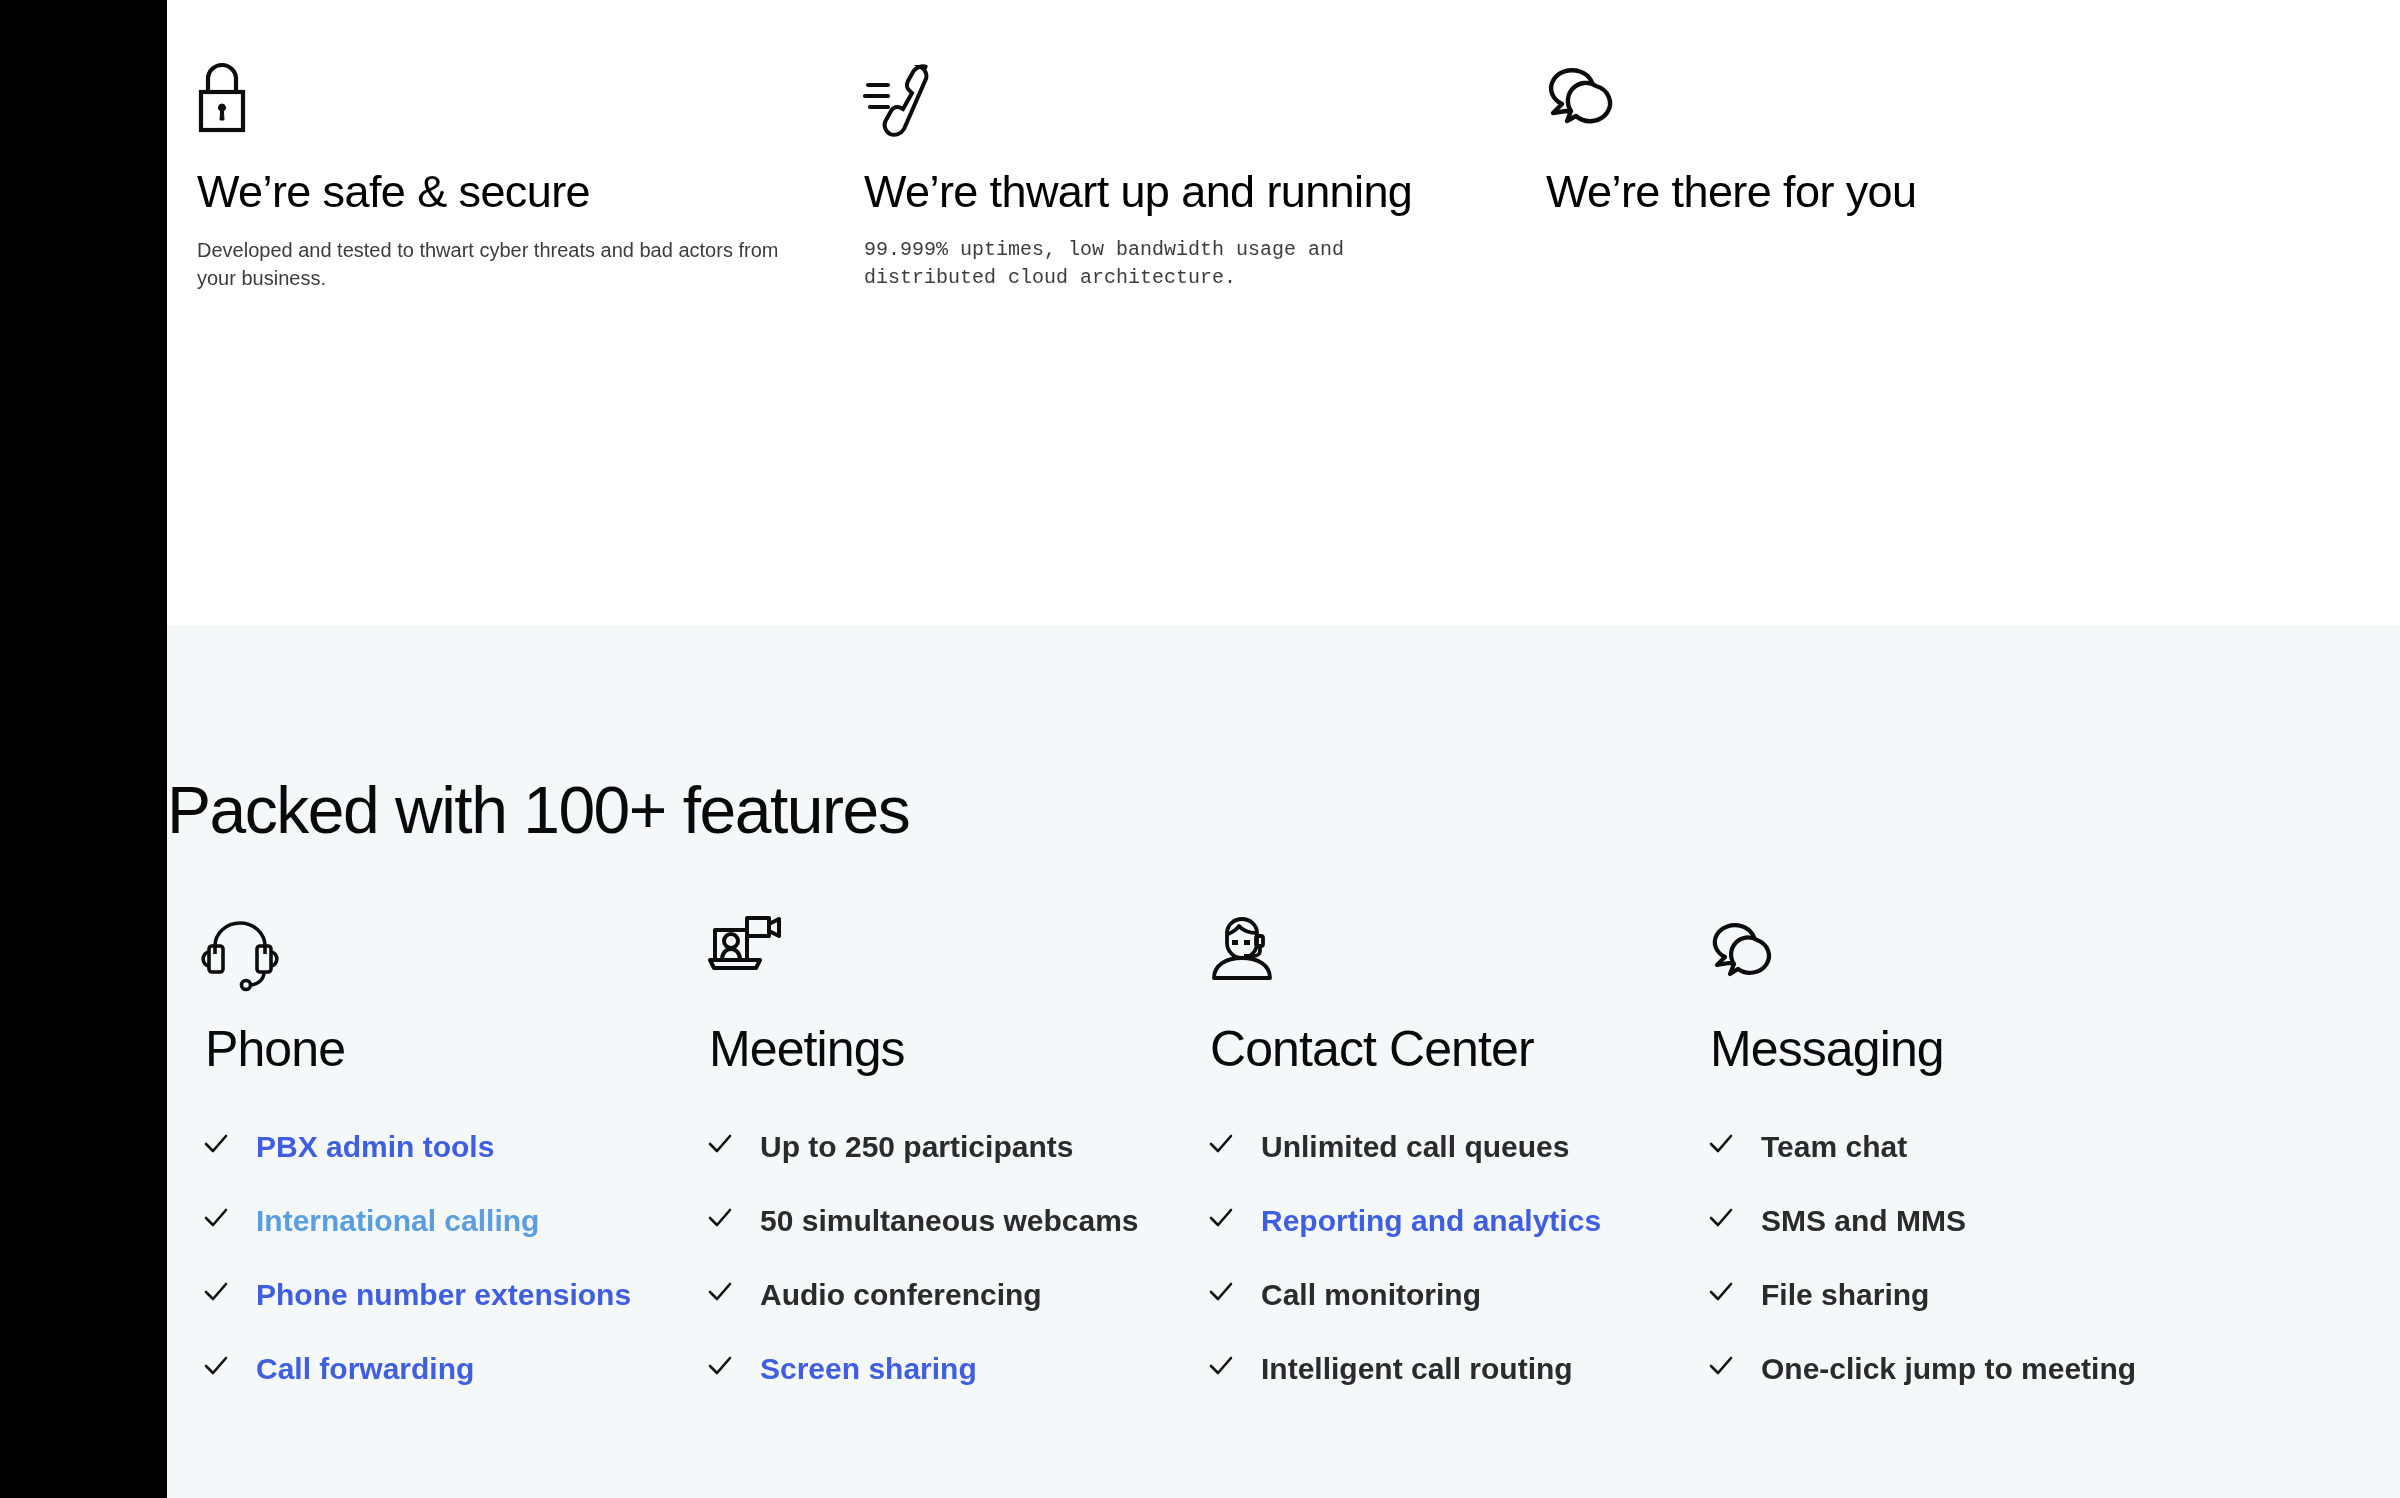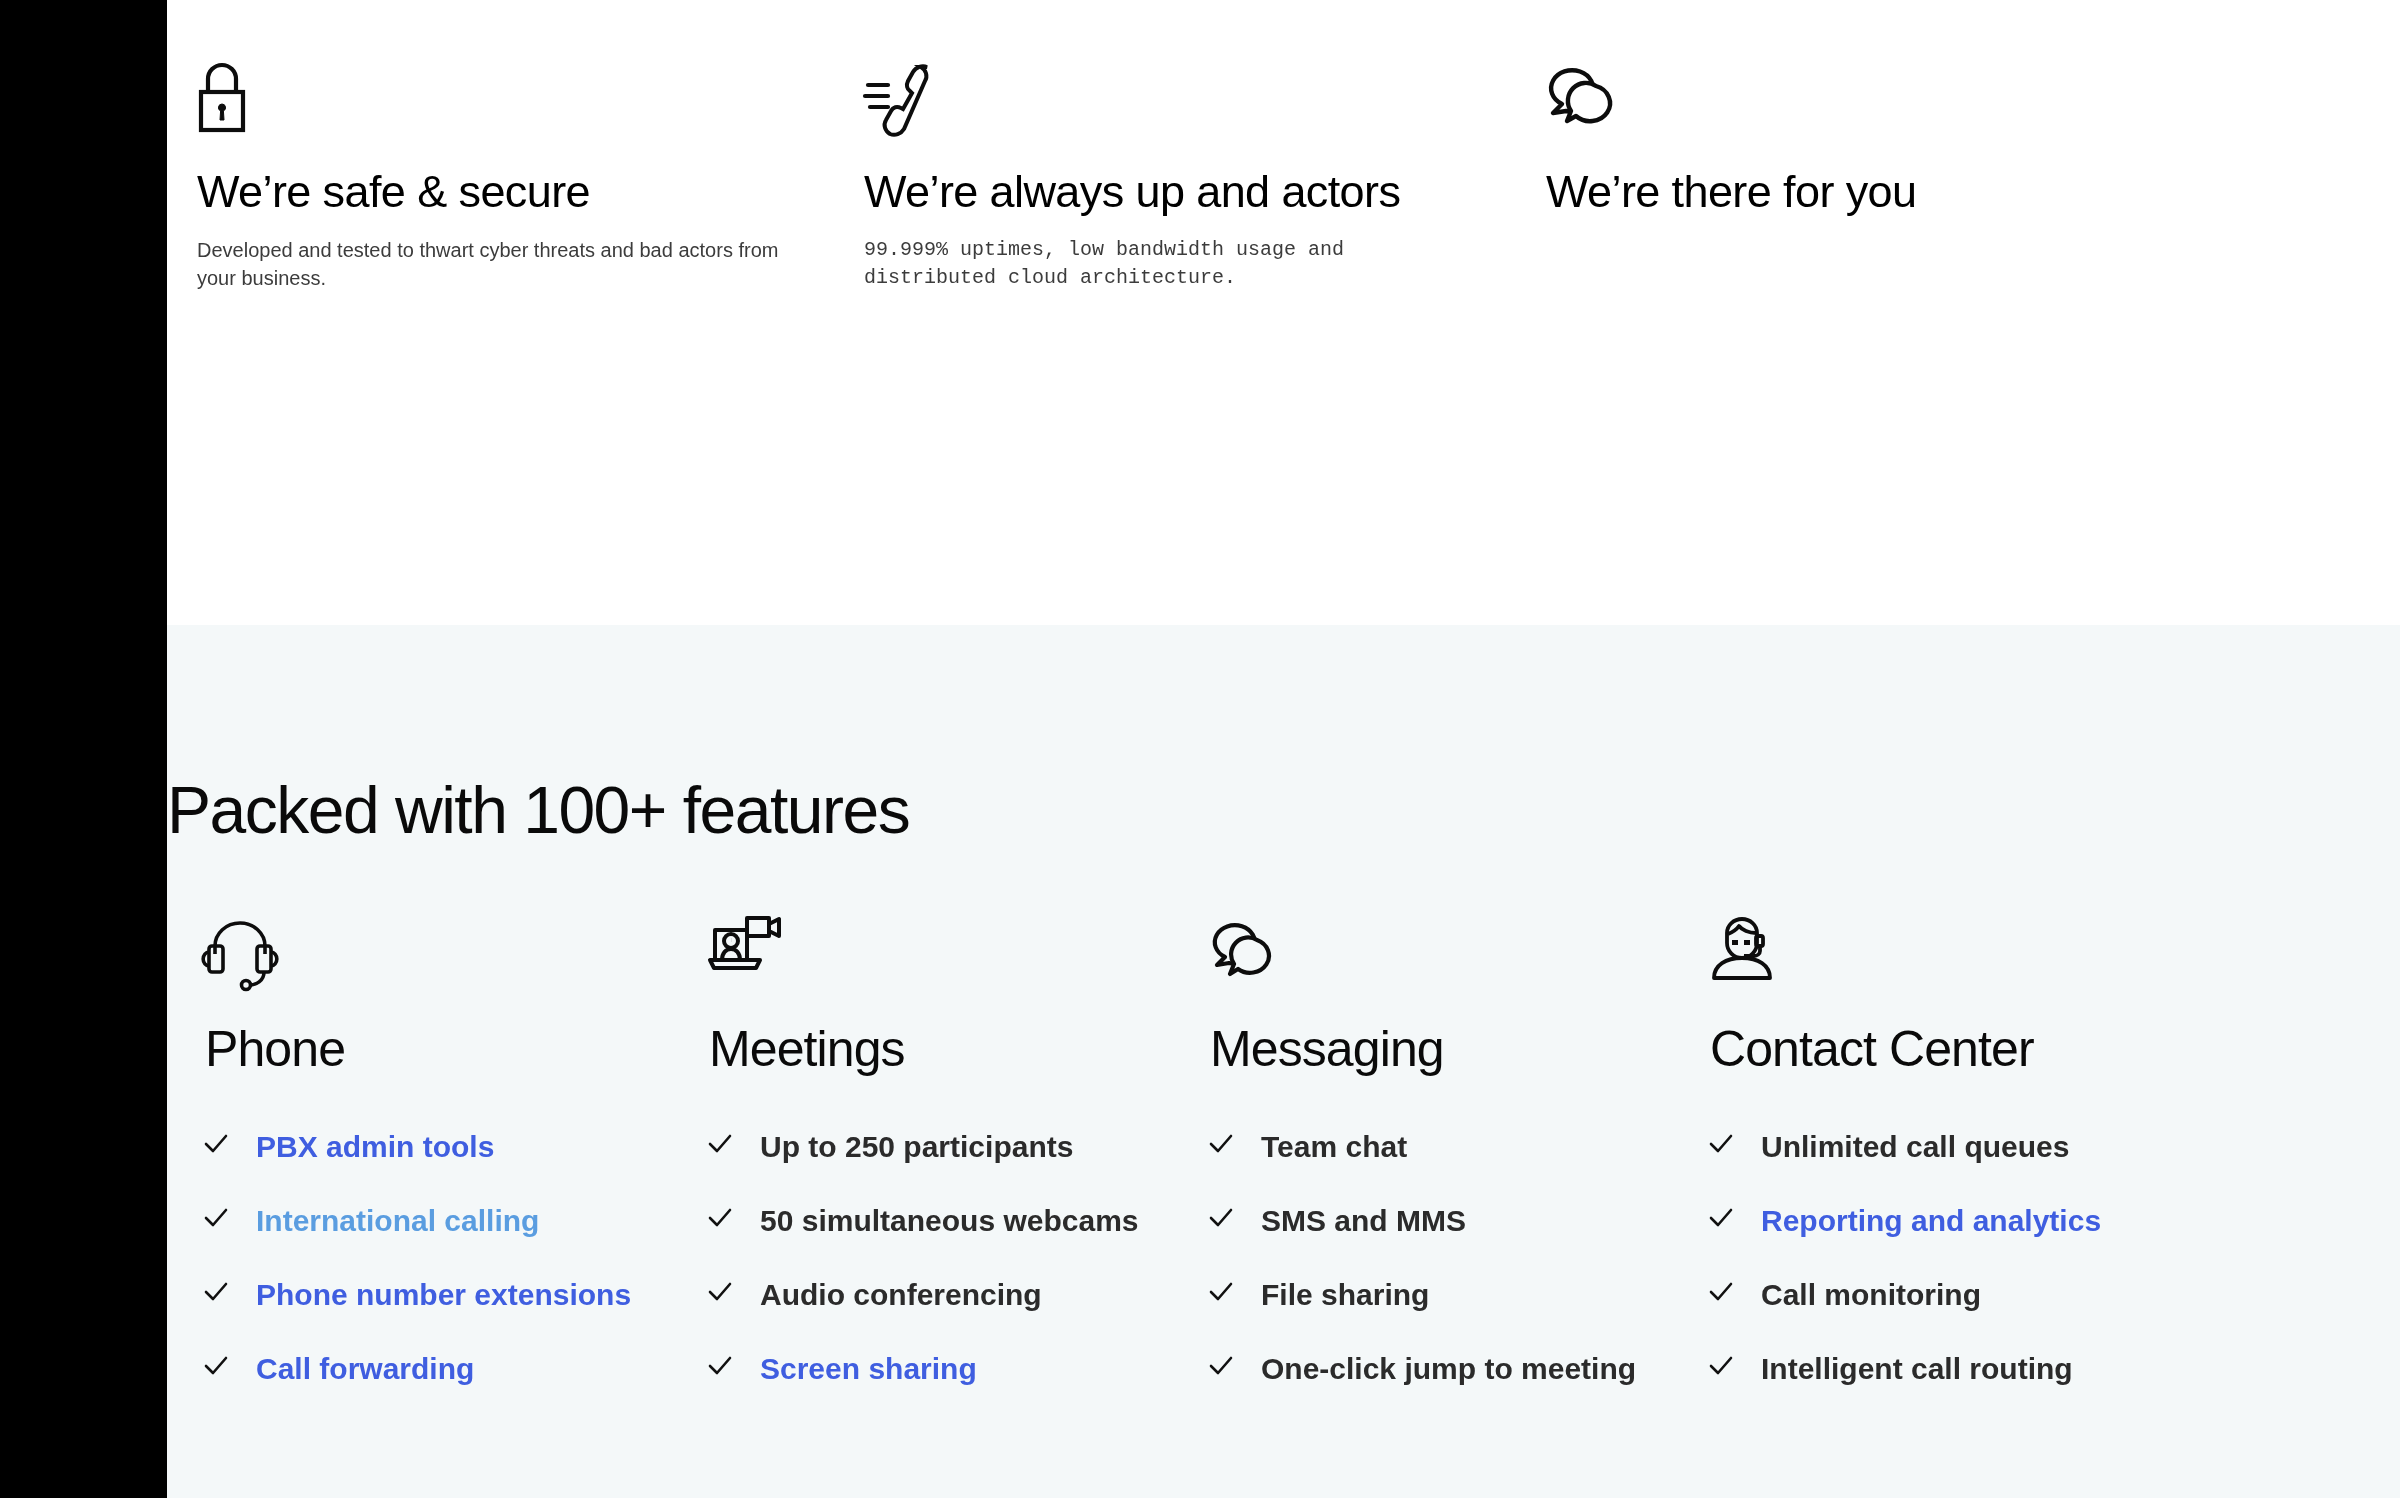--- a/index.html
+++ b/index.html
@@ -168,21 +168,21 @@
 
       <div class="trio-col c2">
         <span class="trio-icon">
           <svg width="72" height="74" viewBox="0 0 72 74" fill="none" stroke="#0d0d0d" stroke-width="4.2" stroke-linecap="round">
             <path d="M63 7 c-5 -2 -11 0 -14 5 l-5 9 c-2 4 -1 8 2 10 l2 2 -9 16 -2 -1 c-4 -2 -8 -1 -10 3 l-5 9 c-3 5 -1 11 4 14 5 2 11 0 14 -5 L61 21 c3 -5 1 -11 -4 -14 z" stroke-width="4"></path>
             <path d="M4 25 h20"></path>
             <path d="M1 36 h23"></path>
             <path d="M6 47 h18"></path>
           </svg>
         </span>
-        <h2 class="trio-title">We’re always up and actors</h2>
+        <h2 class="trio-title">We’re thwart up and running</h2>
         <p class="trio-desc">99.999% uptimes, low bandwidth usage and distributed cloud architecture.</p>
       </div>
 
       <div class="trio-col c3">
         <span class="trio-icon">
           <svg width="78" height="70" viewBox="0 0 78 70" fill="none" stroke="#0d0d0d" stroke-width="4.4" stroke-linejoin="round">
             <path d="M46 34 A21 18 0 1 0 16 44 l-9 9 13 -2 A27 22 0 0 0 28 52"></path>
             <path d="M50 26 a20 18 0 1 1 -20 30 l-9 5 4 -10 A18 18 0 0 1 50 26 z" fill="#ffffff"></path>
           </svg>
         </span>
@@ -289,64 +289,20 @@
             <span class="check">
               <svg width="22" height="18" viewBox="0 0 22 18" fill="none" stroke="currentColor" stroke-width="2.6" stroke-linecap="round" stroke-linejoin="round">
                   <path d="M1 9 L8 16 L21 1"></path>
                 </svg>
             </span>
             <span class="feat-label link">Screen sharing</span>
           </li>
         </ul>
       </div>
 
-      <div class="feat-col f3">
-        <span class="feat-icon">
-          <svg width="72" height="64" viewBox="0 0 72 64" fill="none" stroke="#0d0d0d" stroke-width="4.2" stroke-linejoin="round">
-            <path d="M44 31 A20 17 0 1 0 15 41 l-8 8 12 -2 A26 21 0 0 0 27 48"></path>
-            <path d="M47 24 a19 17 0 1 1 -19 29 l-8 5 4 -10 A17 17 0 0 1 47 24 z" fill="#f4f8f9"></path>
-          </svg>
-        </span>
-        <h3 class="feat-title">Messaging</h3>
-        <ul class="feat-list">
-          <li class="feat-item">
-            <span class="check">
-              <svg width="22" height="18" viewBox="0 0 22 18" fill="none" stroke="currentColor" stroke-width="2.6" stroke-linecap="round" stroke-linejoin="round">
-                  <path d="M1 9 L8 16 L21 1"></path>
-                </svg>
-            </span>
-            <span class="feat-label">Team chat</span>
-          </li>
-          <li class="feat-item">
-            <span class="check">
-              <svg width="22" height="18" viewBox="0 0 22 18" fill="none" stroke="currentColor" stroke-width="2.6" stroke-linecap="round" stroke-linejoin="round">
-                  <path d="M1 9 L8 16 L21 1"></path>
-                </svg>
-            </span>
-            <span class="feat-label">SMS and MMS</span>
-          </li>
-          <li class="feat-item">
-            <span class="check">
-              <svg width="22" height="18" viewBox="0 0 22 18" fill="none" stroke="currentColor" stroke-width="2.6" stroke-linecap="round" stroke-linejoin="round">
-                  <path d="M1 9 L8 16 L21 1"></path>
-                </svg>
-            </span>
-            <span class="feat-label">File sharing</span>
-          </li>
-          <li class="feat-item">
-            <span class="check">
-              <svg width="22" height="18" viewBox="0 0 22 18" fill="none" stroke="currentColor" stroke-width="2.6" stroke-linecap="round" stroke-linejoin="round">
-                  <path d="M1 9 L8 16 L21 1"></path>
-                </svg>
-            </span>
-            <span class="feat-label">One-click jump to meeting</span>
-          </li>
-        </ul>
-      </div>
-
       <div class="feat-col f4">
         <span class="feat-icon">
           <svg width="64" height="64" viewBox="0 0 64 64" fill="none" stroke="#0d0d0d" stroke-width="3.8" stroke-linejoin="round">
             <path d="M17 27 V17 A15 14 0 0 1 47 17 V27 A15 15 0 0 1 32 42 A15 15 0 0 1 17 27 z"></path>
             <path d="M18 18 c5 -2 9 -5 11 -8 3 4 10 7 17 7"></path>
             <rect x="46" y="20" width="7" height="10" rx="2"></rect>
             <path d="M50 30 v5 c0 3 -3 5 -6 5 H34"></path>
             <rect x="22" y="24" width="6" height="5" fill="#0d0d0d" stroke="none"></rect>
             <rect x="34" y="24" width="6" height="5" fill="#0d0d0d" stroke="none"></rect>
             <path d="M4 62 c0 -13 12 -20 28 -20 s28 7 28 20 z"></path>
@@ -382,16 +338,60 @@
             <span class="check">
               <svg width="22" height="18" viewBox="0 0 22 18" fill="none" stroke="currentColor" stroke-width="2.6" stroke-linecap="round" stroke-linejoin="round">
                   <path d="M1 9 L8 16 L21 1"></path>
                 </svg>
             </span>
             <span class="feat-label">Intelligent call routing</span>
           </li>
         </ul>
       </div>
 
+      <div class="feat-col f3">
+        <span class="feat-icon">
+          <svg width="72" height="64" viewBox="0 0 72 64" fill="none" stroke="#0d0d0d" stroke-width="4.2" stroke-linejoin="round">
+            <path d="M44 31 A20 17 0 1 0 15 41 l-8 8 12 -2 A26 21 0 0 0 27 48"></path>
+            <path d="M47 24 a19 17 0 1 1 -19 29 l-8 5 4 -10 A17 17 0 0 1 47 24 z" fill="#f4f8f9"></path>
+          </svg>
+        </span>
+        <h3 class="feat-title">Messaging</h3>
+        <ul class="feat-list">
+          <li class="feat-item">
+            <span class="check">
+              <svg width="22" height="18" viewBox="0 0 22 18" fill="none" stroke="currentColor" stroke-width="2.6" stroke-linecap="round" stroke-linejoin="round">
+                  <path d="M1 9 L8 16 L21 1"></path>
+                </svg>
+            </span>
+            <span class="feat-label">Team chat</span>
+          </li>
+          <li class="feat-item">
+            <span class="check">
+              <svg width="22" height="18" viewBox="0 0 22 18" fill="none" stroke="currentColor" stroke-width="2.6" stroke-linecap="round" stroke-linejoin="round">
+                  <path d="M1 9 L8 16 L21 1"></path>
+                </svg>
+            </span>
+            <span class="feat-label">SMS and MMS</span>
+          </li>
+          <li class="feat-item">
+            <span class="check">
+              <svg width="22" height="18" viewBox="0 0 22 18" fill="none" stroke="currentColor" stroke-width="2.6" stroke-linecap="round" stroke-linejoin="round">
+                  <path d="M1 9 L8 16 L21 1"></path>
+                </svg>
+            </span>
+            <span class="feat-label">File sharing</span>
+          </li>
+          <li class="feat-item">
+            <span class="check">
+              <svg width="22" height="18" viewBox="0 0 22 18" fill="none" stroke="currentColor" stroke-width="2.6" stroke-linecap="round" stroke-linejoin="round">
+                  <path d="M1 9 L8 16 L21 1"></path>
+                </svg>
+            </span>
+            <span class="feat-label">One-click jump to meeting</span>
+          </li>
+        </ul>
+      </div>
+
     </div>
   </section>
 
 </div>
 
 </body></html>

